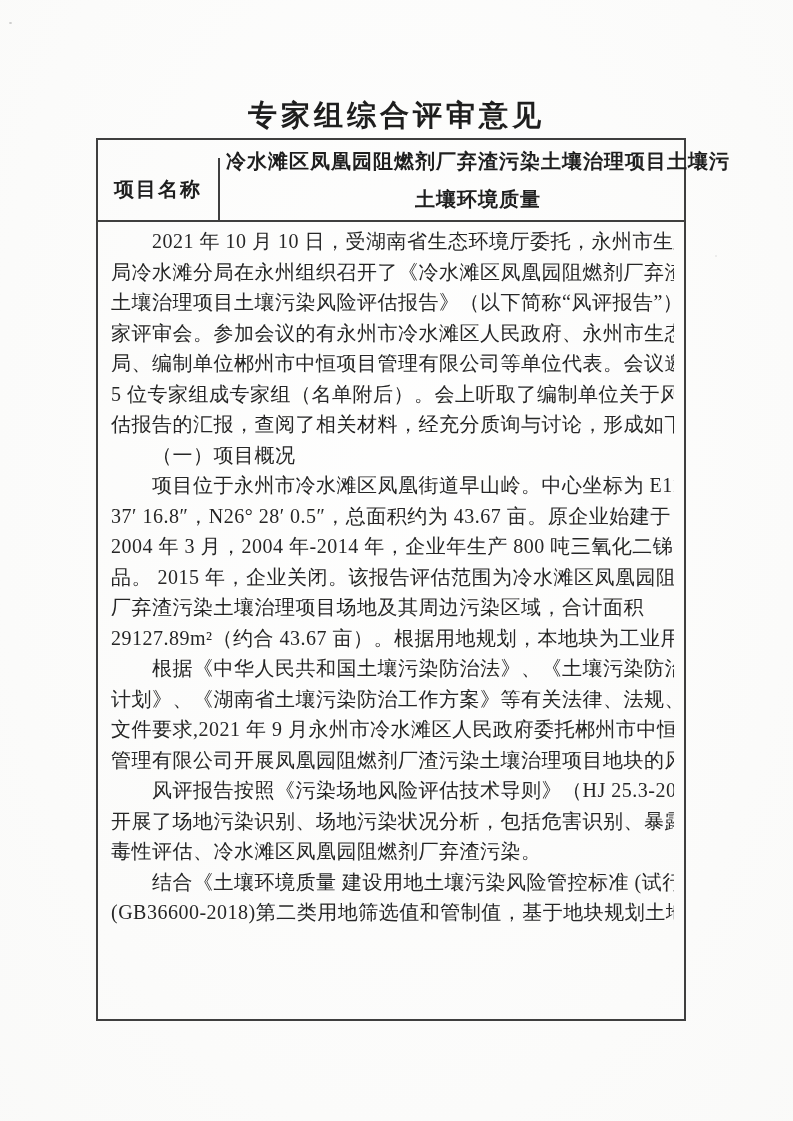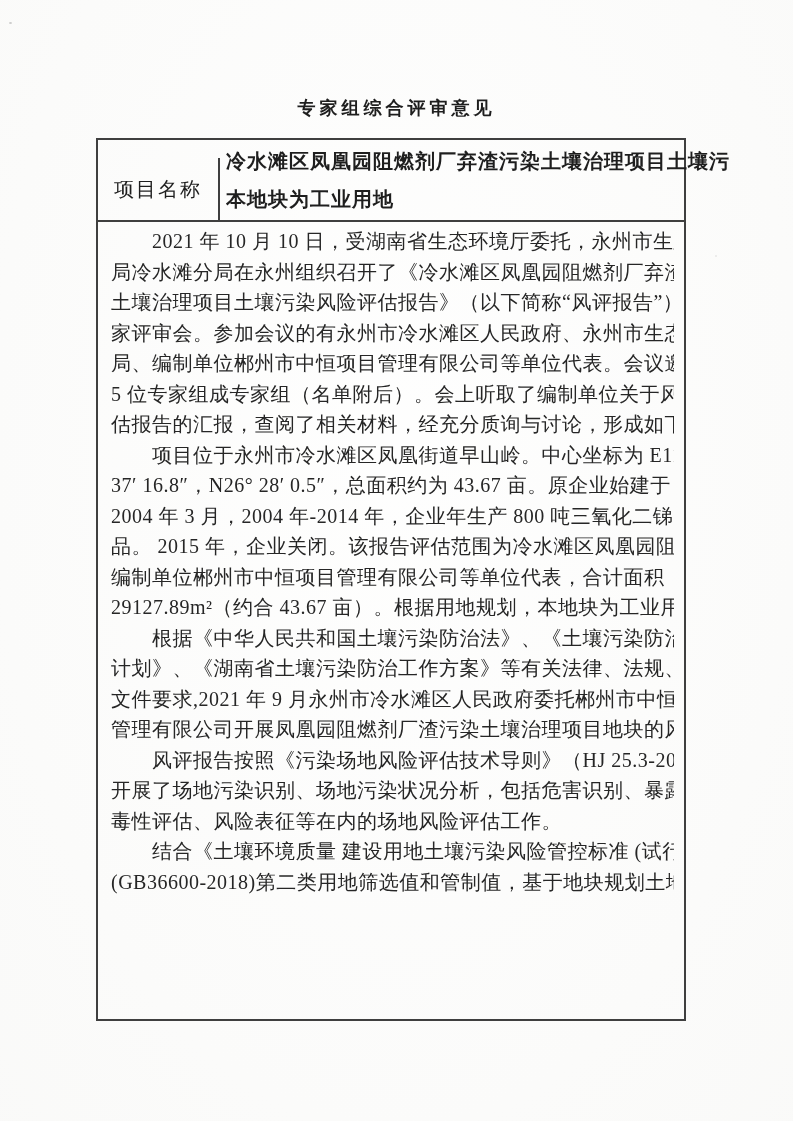--- a/index.html
+++ b/index.html
@@ -18,21 +18,21 @@
     font-family: "Liberation Serif", "DejaVu Serif", serif;
     overflow: hidden;
   }
   .doc-title {
     position: absolute;
     top: 96px;
     left: 0;
     width: 100%;
     margin: 0;
     text-align: center;
-    font-size: 18px;
+    font-size: 29px;
     font-weight: bold;
     letter-spacing: 4px;
     color: #1e1e1e;
   }
   .review-table {
     position: absolute;
     left: 96px;
     top: 138px;
     width: 590px;
     height: 883px;
@@ -48,30 +48,30 @@
   }
   .label-cell {
     width: 122px;
     flex: 0 0 122px;
     border-right: 2px solid #3f3f3f;
     box-sizing: border-box;
     display: flex;
     align-items: center;
     justify-content: center;
     font-size: 20px;
-    font-weight: normal;
+    font-weight: bold;
     letter-spacing: 2px;
     color: #1e1e1e;
     margin-top: 18px;
   }
   .value-cell {
     flex: 1 1 auto;
     display: flex;
     flex-direction: column;
-    align-items: flex-start;
+    align-items: center;
     justify-content: center;
     padding: 2px 6px;
     box-sizing: border-box;
   }
   .value-line {
     font-size: 20px;
     font-weight: bold;
     letter-spacing: 1px;
     line-height: 38px;
     white-space: nowrap;
@@ -117,44 +117,45 @@
   <div class="speck s2"></div>
 
   <h1 class="doc-title">专家组综合评审意见</h1>
 
   <div class="review-table">
 
     <div class="header-row">
       <div class="label-cell">项目名称</div>
       <div class="value-cell">
         <div class="value-line">冷水滩区凤凰园阻燃剂厂弃渣污染土壤治理项目土壤污</div>
-        <div class="value-line">本地块为工业用地</div>
+        <div class="value-line">土壤环境质量</div>
       </div>
     </div>
 
     <div class="body-cell">
         <div class="line indent">2021 年 10 月 10 日，受湖南省生态环境厅委托，永州市生态环境</div>
         <div class="line">局冷水滩分局在永州组织召开了《冷水滩区凤凰园阻燃剂厂弃渣污染</div>
         <div class="line">土壤治理项目土壤污染风险评估报告》（以下简称“风评报告”）专</div>
         <div class="line">家评审会。参加会议的有永州市冷水滩区人民政府、永州市生态环境</div>
         <div class="line">局、编制单位郴州市中恒项目管理有限公司等单位代表。会议邀请了</div>
         <div class="line">5 位专家组成专家组（名单附后）。会上听取了编制单位关于风险评</div>
         <div class="line">估报告的汇报，查阅了相关材料，经充分质询与讨论，形成如下评审</div>
+        <div class="line indent">（一）项目概况</div>
         <div class="line indent">项目位于永州市冷水滩区凤凰街道早山岭。中心坐标为 E111°</div>
         <div class="line">37′ 16.8″，N26° 28′ 0.5″，总面积约为 43.67 亩。原企业始建于</div>
         <div class="line">2004 年 3 月，2004 年-2014 年，企业年生产 800 吨三氧化二锑产</div>
         <div class="line">品。 2015 年，企业关闭。该报告评估范围为冷水滩区凤凰园阻燃剂</div>
-        <div class="line">编制单位郴州市中恒项目管理有限公司等单位代表，合计面积</div>
+        <div class="line">厂弃渣污染土壤治理项目场地及其周边污染区域，合计面积</div>
         <div class="line">29127.89m²（约合 43.67 亩）。根据用地规划，本地块为工业用地。</div>
         <div class="line indent">根据《中华人民共和国土壤污染防治法》、《土壤污染防治行动</div>
         <div class="line">计划》、《湖南省土壤污染防治工作方案》等有关法律、法规、相关</div>
         <div class="line">文件要求,2021 年 9 月永州市冷水滩区人民政府委托郴州市中恒项目</div>
         <div class="line">管理有限公司开展凤凰园阻燃剂厂渣污染土壤治理项目地块的风险评</div>
         <div class="line indent">风评报告按照《污染场地风险评估技术导则》（HJ 25.3-2019），</div>
         <div class="line">开展了场地污染识别、场地污染状况分析，包括危害识别、暴露评估、</div>
-        <div class="line">毒性评估、风险表征等在内的场地风险评估工作。</div>
+        <div class="line">毒性评估、冷水滩区凤凰园阻燃剂厂弃渣污染。</div>
         <div class="line indent">结合《土壤环境质量 建设用地土壤污染风险管控标准 (试行)》</div>
         <div class="line">(GB36600-2018)第二类用地筛选值和管制值，基于地块规划土地利用</div>
       </div>
 
   </div>
 
 </div>
 
 </body></html>

